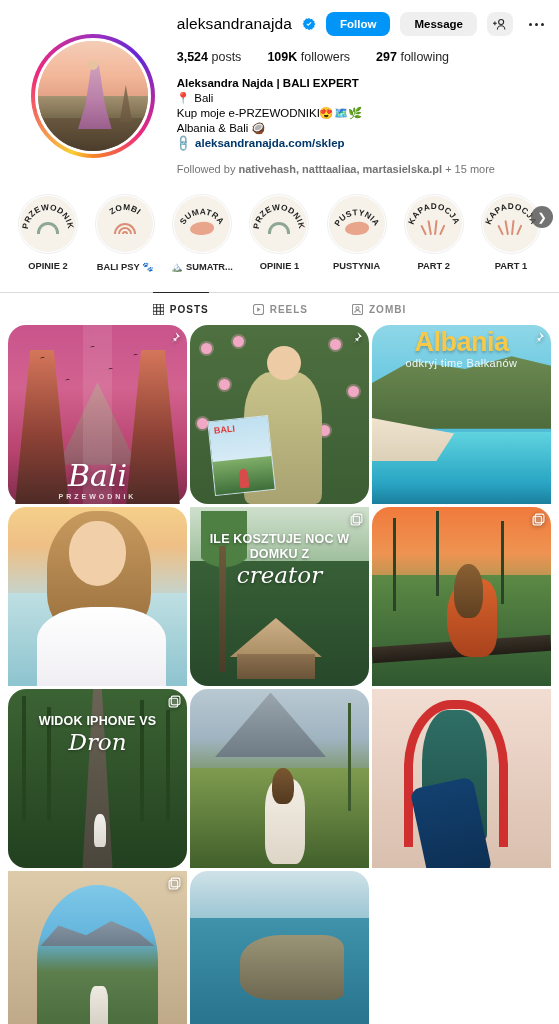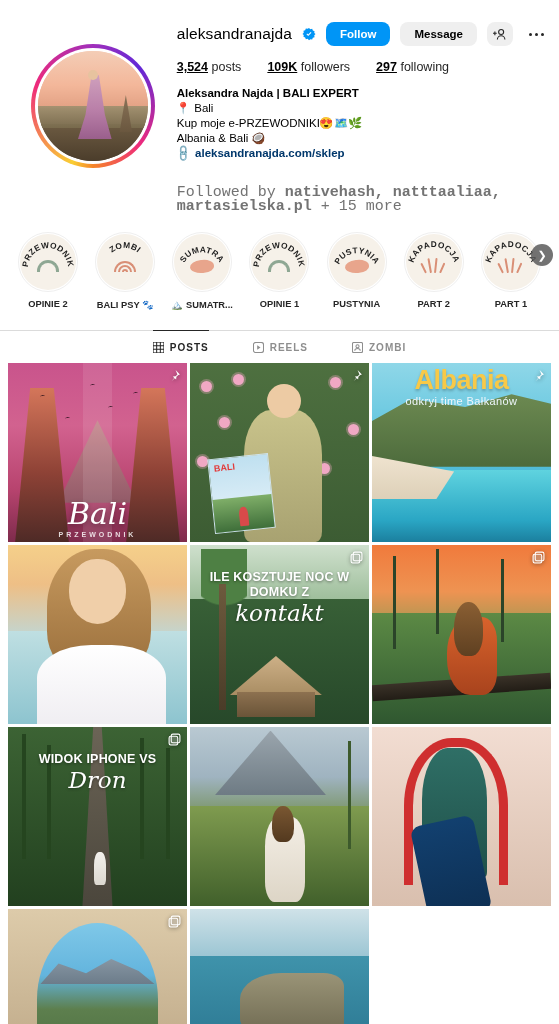--- a/index.html
+++ b/index.html
@@ -8,21 +8,21 @@
     background: #ffffff;
     font-family: "Liberation Sans", sans-serif;
     color: #000000;
     overflow: hidden;
   }
   .page { width: 559px; height: 1024px; position: relative; }
 
   
   .profile-header {
     display: flex;
-    padding: 16px 10px 0 10px;
+    padding: 6px 10px 0 10px;
     justify-content: space-between;
   }
   .avatar-col { width: 180px; display: flex; justify-content: center; padding-top: 28px; }
   .avatar-ring {
     width: 124px; height: 124px; border-radius: 50%;
     background: conic-gradient(from 200deg,
       #f9ce34 0deg, #ee2a7b 90deg, #a02fbb 160deg,
       #6228d7 210deg, #ee2a7b 290deg, #f58529 340deg, #f9ce34 360deg);
     display: flex; align-items: center; justify-content: center;
   }
@@ -65,29 +65,29 @@
   .btn-message { background: #efefef; color: #000; }
   .btn-icon {
     background: #efefef; border-radius: 8px; width: 26px; height: 24px;
     display: flex; align-items: center; justify-content: center; cursor: pointer;
   }
   .dots { display:flex; align-items:center; justify-content:center; width:26px; height:24px;
     gap:3px; cursor:pointer; }
   .dots i { width:3px; height:3px; border-radius:50%; background:#262626; display:block; }
 
   .stats { display: flex; gap: 26px; font-size: 12.5px; margin-top: 10px; }
-  .stats b { font-weight: 700; text-decoration: underline; }
+  .stats b { font-weight: 700; }
   .stats span { color: #262626; }
 
   .bio { margin-top: 12px; font-size: 11.5px; line-height: 15px; }
   .bio .bold { font-weight: 700; }
   .bio .muted { color: #737373; }
   .bio .link { color: #00376b; font-weight: 600; }
   .chain { display:inline-block; margin-right:4px; color:#00376b; transform: rotate(-45deg); }
-  .followed { margin-top: 25px; font-size: 15px; color: #737373; line-height: 14px; font-family: Liberation Mono, monospace; }
+  .followed { margin-top: 11px; font-size: 11px; color: #737373; line-height: 14px; }
   .followed b { color: #737373; font-weight: 700; }
 
   
   .highlights {
     display: flex; gap: 0; padding: 18px 12px 0 12px;
     position: relative; justify-content: space-between;
   }
   .hl { width: 72px; display: flex; flex-direction: column; align-items: center; cursor: pointer; }
   .hl-circle {
     width: 60px; height: 60px; border-radius: 50%;
@@ -152,21 +152,21 @@
   }
   .tab.active { color: #262626; border-top: 1px solid #262626; }
   .tab svg { display: block; }
 
   
   .grid {
     display: grid; grid-template-columns: repeat(3, 1fr);
     gap: 3px; padding: 0 8px;
   }
   .cell { position: relative; width: 100%; padding-top: 100%; overflow: hidden; cursor: pointer; }
-  .cell > .art { position: absolute; inset: 0; }
+  .cell > .art { position: absolute; inset: 0; border-radius: 18px; }
   .badge { position: absolute; top: 6px; right: 6px; z-index: 6; color: #fff;
     filter: drop-shadow(0 1px 2px rgba(0,0,0,.45)); }
   .ov { position: absolute; inset: 0; z-index: 4; display: flex;
     flex-direction: column; align-items: center; justify-content: flex-start;
     padding-top: 14%; text-align: center; }
   .ov .t1 { color: #fff; font-weight: 700; font-size: 12.5px; line-height: 15px;
     letter-spacing: .2px; text-shadow: 0 1px 3px rgba(0,0,0,.45); padding: 0 6px; }
   .ov .t2 { color: #fff; font-family: "DejaVu Serif", serif; font-style: italic;
     font-size: 23px; line-height: 26px; text-shadow: 0 1px 3px rgba(0,0,0,.4); }
 
@@ -622,21 +622,21 @@
 
     <div class="cell">
       <div class="art c5">
         <div class="sky5"></div>
         <div class="roof"></div>
         <div class="deck"></div>
         <div class="palm"></div>
         <div class="trunk"></div>
         <div class="ov">
           <div class="t1">ILE KOSZTUJE NOC W DOMKU Z</div>
-          <div class="t2">kontakt</div>
+          <div class="t2">creator</div>
         </div>
       </div>
       <svg class="badge" width="13" height="13" viewBox="0 0 24 24">
         <rect x="6" y="2" width="16" height="16" rx="3" fill="none" stroke="#fff" stroke-width="2"></rect>
         <rect x="2" y="6" width="16" height="16" rx="3" fill="#fff" opacity=".25"></rect>
         <rect x="2" y="6" width="16" height="16" rx="3" fill="none" stroke="#fff" stroke-width="2"></rect>
       </svg>
     </div>
 
     <div class="cell">

